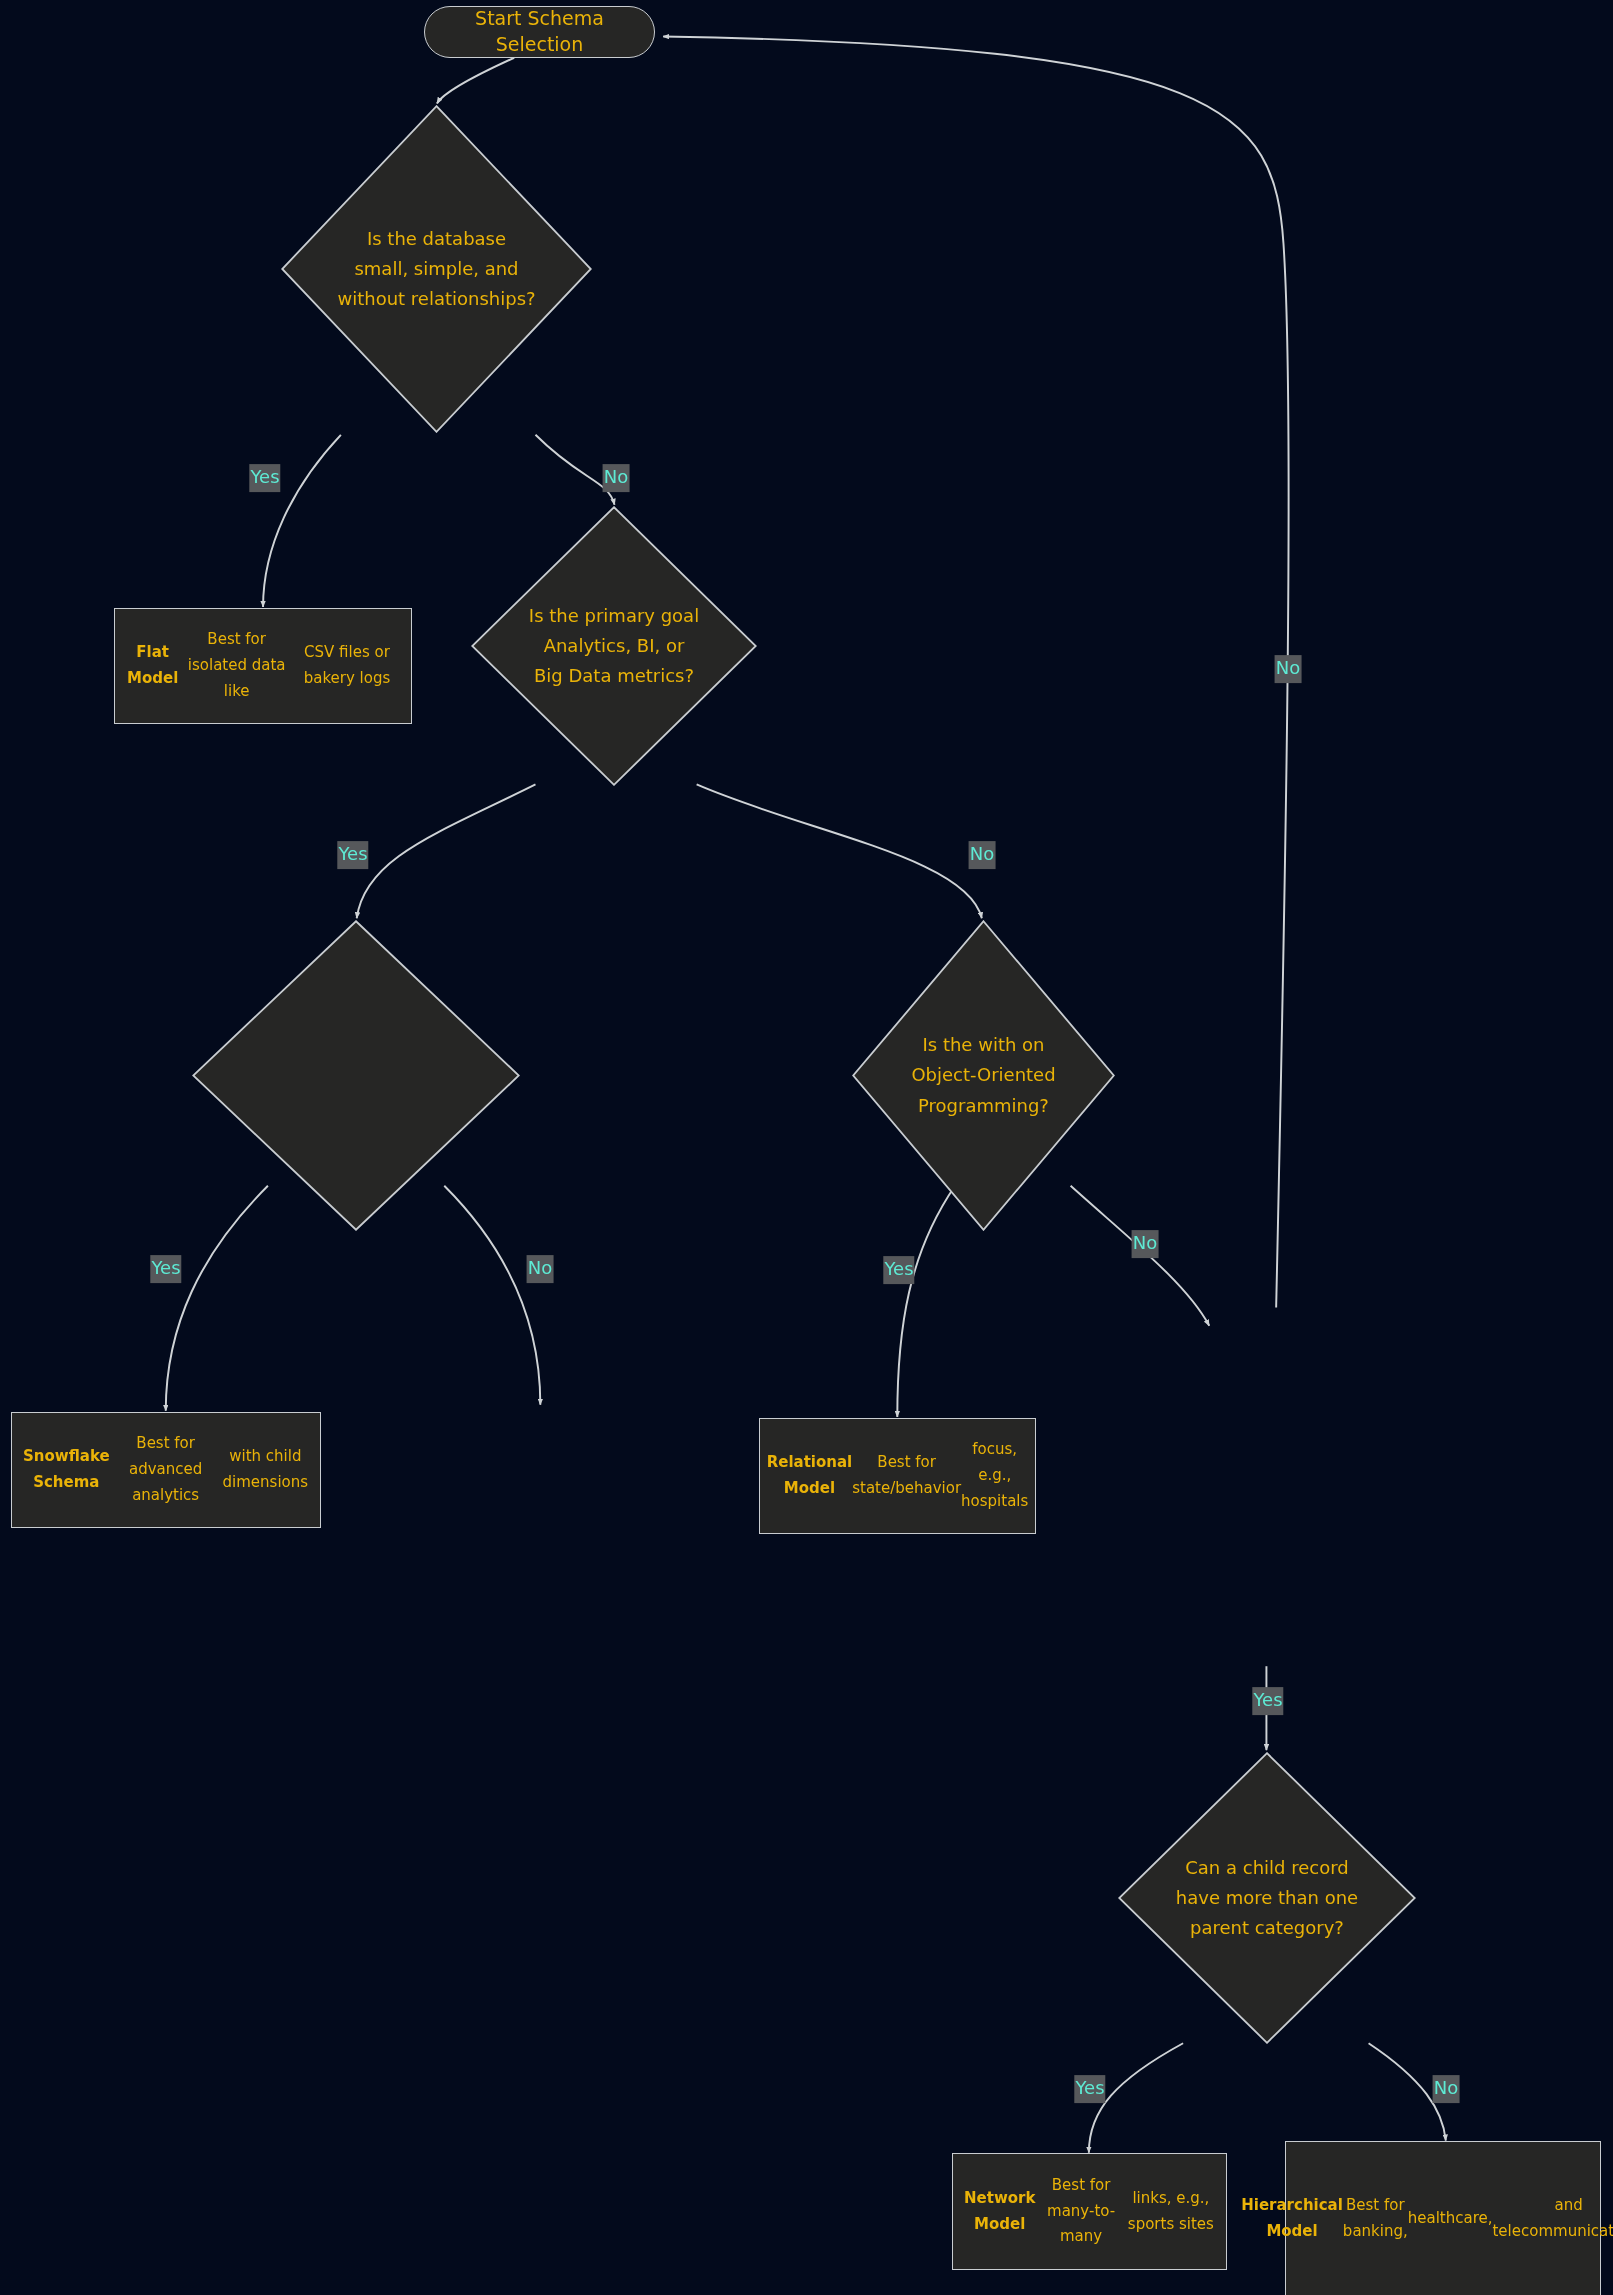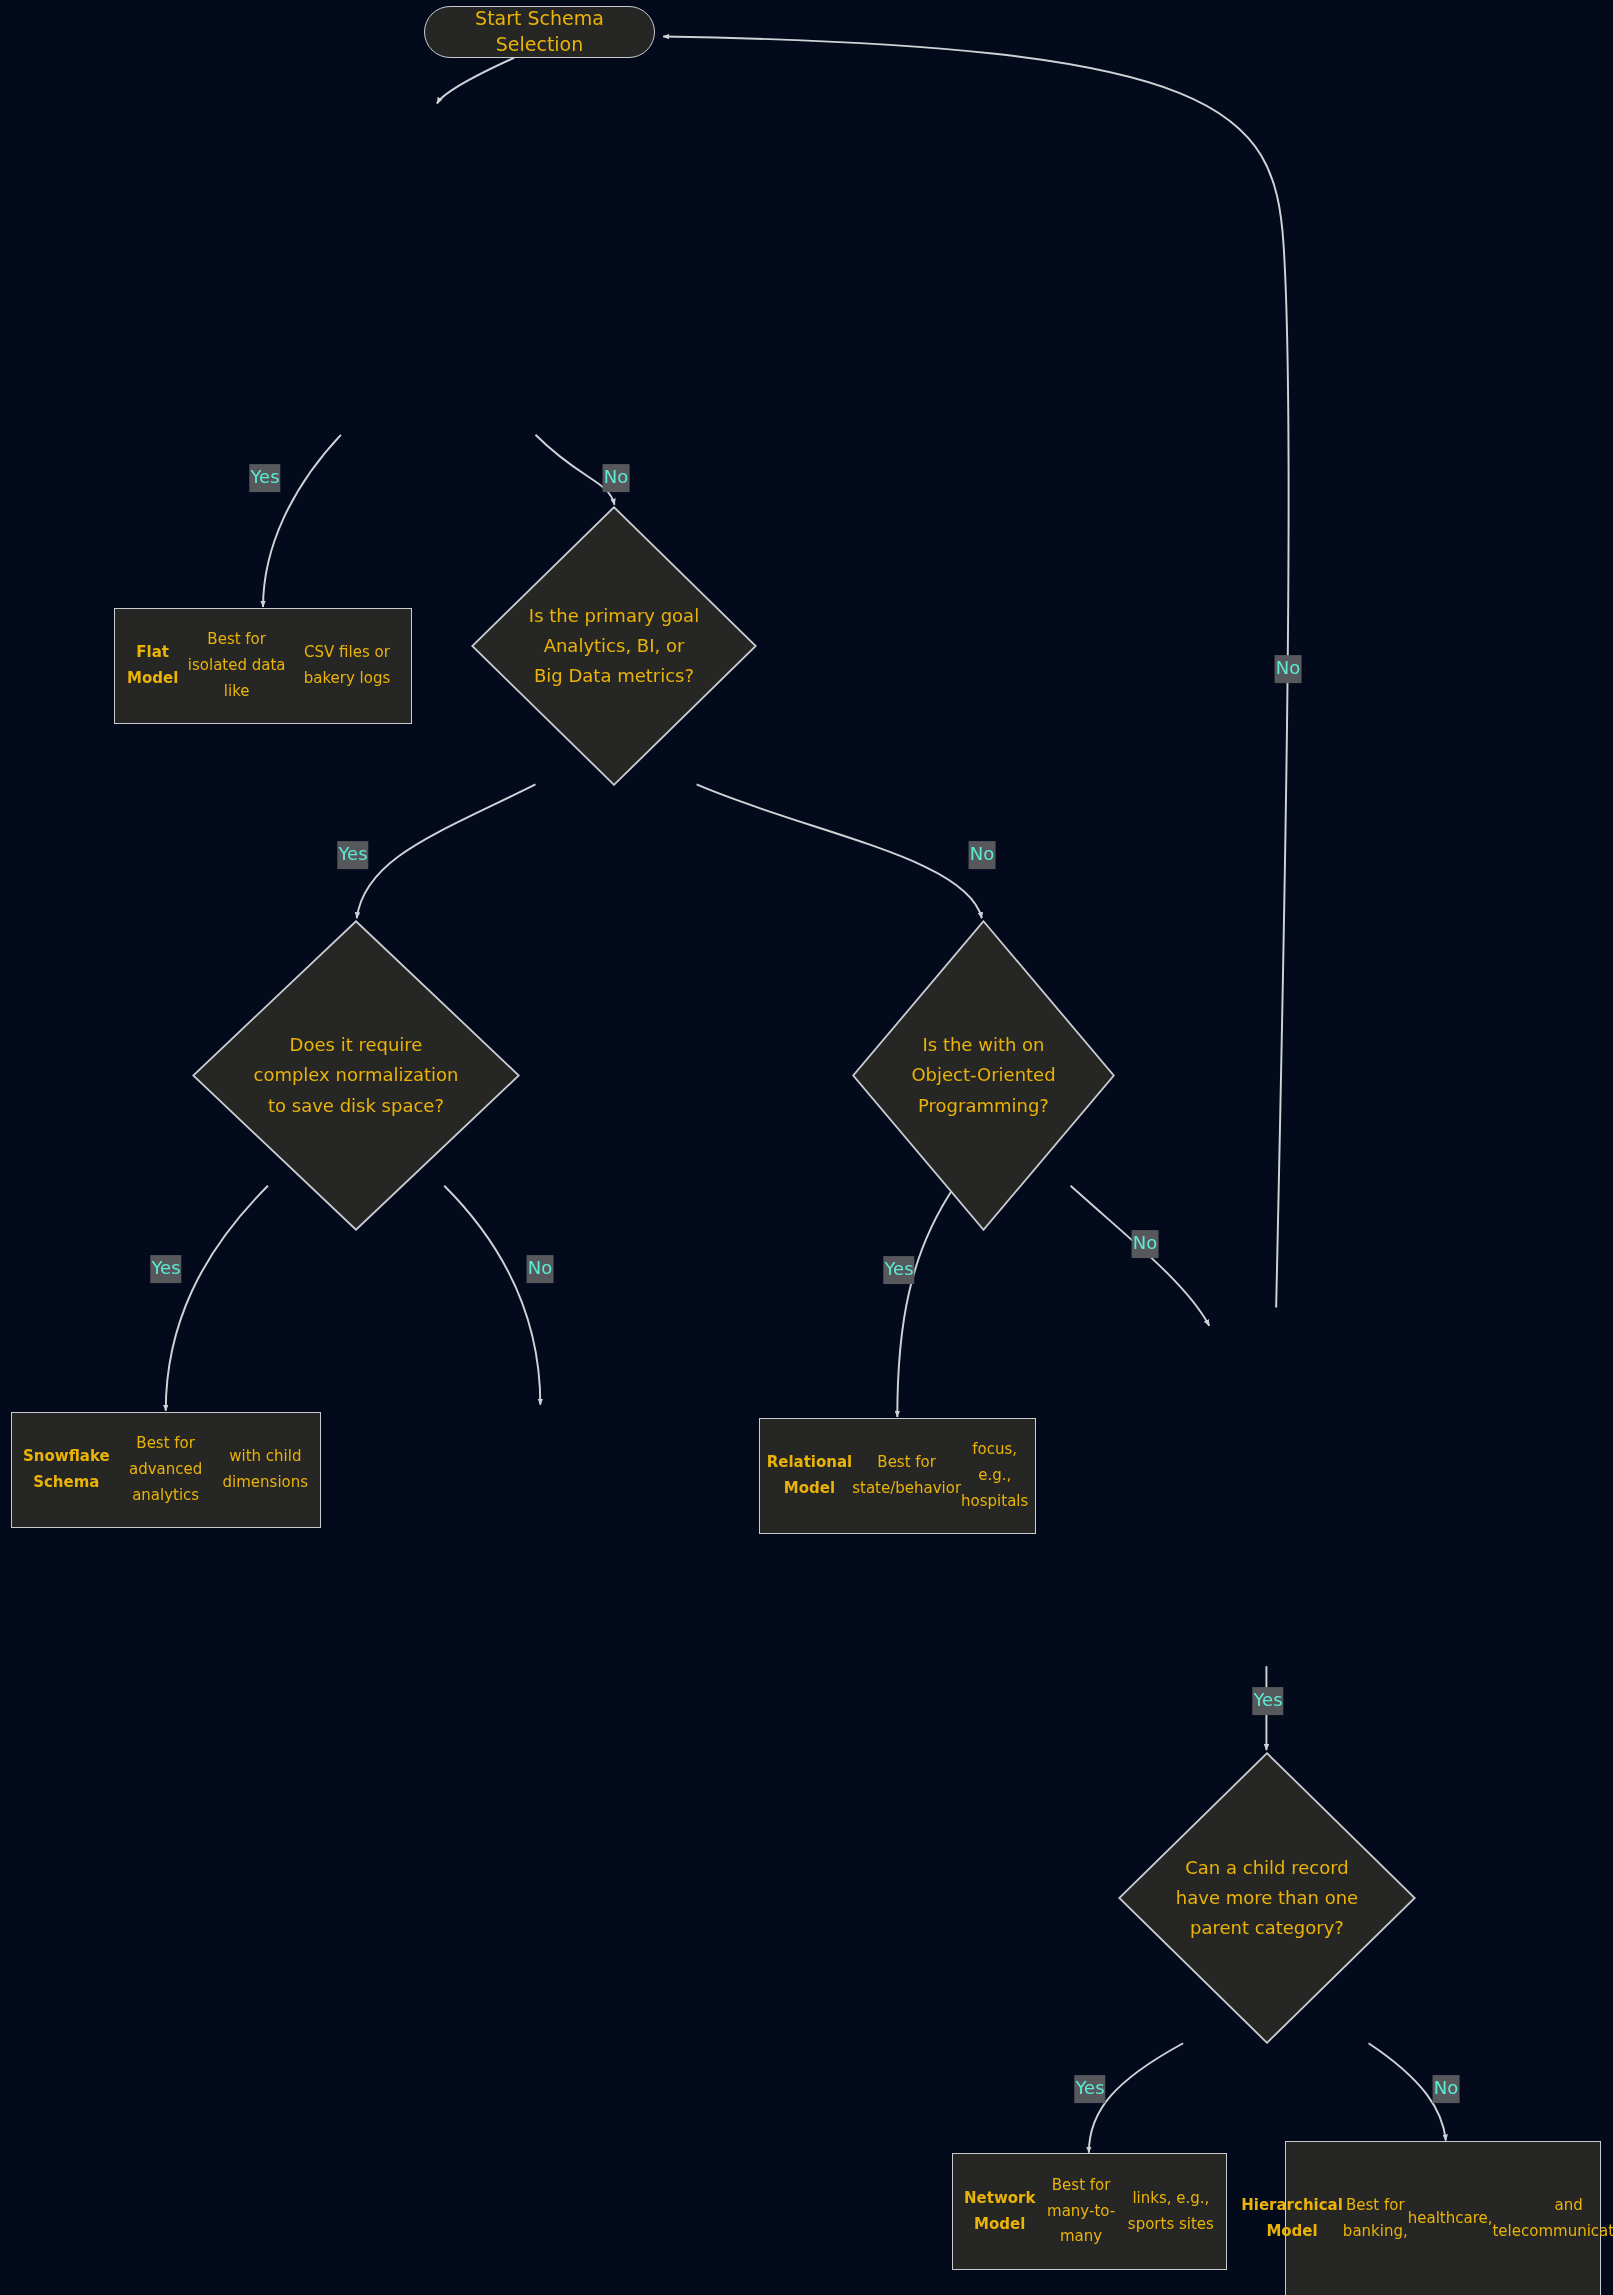--- a/index.html
+++ b/index.html
@@ -126,20 +126,30 @@
       <path d="M 1945,3360 C 1835,3420 1790,3470 1790,3540"></path>
 
       <path d="M 2250,3360 C 2340,3420 2372,3470 2377,3520"></path>
     </g>
   </svg>
 
   <div class="node stadium" style="left:424px; top:6px; width:231px; height:52px;">
     <span>Start Schema Selection</span>
   </div>
 
+  <div class="node diamond" style="left:281px; top:105px; width:311px; height:328px;">
+    <svg class="dshape" viewBox="0 0 512 540" preserveAspectRatio="none">
+      <polygon points="256,2 510,270 256,538 2,270" fill="#262625" stroke="#c9cdd1" stroke-width="3"></polygon>
+    </svg>
+    <div class="dlabel">
+      <div>Is the database</div>
+      <div>small, simple, and</div>
+      <div>without relationships?</div>
+    </div>
+  </div>
 
   <div class="node rect" style="left:114px; top:608px; width:298px; height:116px;">
     <div class="title">Flat Model</div>
     <div>Best for isolated data like</div>
     <div>CSV files or bakery logs</div>
   </div>
 
   <div class="node diamond" style="left:471px; top:506px; width:286px; height:280px;">
     <svg class="dshape" viewBox="0 0 470 460" preserveAspectRatio="none">
       <polygon points="235,2 468,230 235,458 2,230" fill="#262625" stroke="#c9cdd1" stroke-width="3"></polygon>
@@ -148,25 +158,20 @@
       <div>Is the primary goal</div>
       <div>Analytics, BI, or</div>
       <div>Big Data metrics?</div>
     </div>
   </div>
 
   <div class="node diamond" style="left:192px; top:920px; width:328px; height:311px;">
     <svg class="dshape" viewBox="0 0 540 512" preserveAspectRatio="none">
       <polygon points="270,2 538,256 270,510 2,256" fill="#262625" stroke="#c9cdd1" stroke-width="3"></polygon>
     </svg>
-    <div class="dlabel">
-      <div>Does it require</div>
-      <div>complex normalization</div>
-      <div>to save disk space?</div>
-    </div>
   </div>
 
   <div class="node diamond" style="left:852px; top:920px; width:263px; height:311px;">
     <svg class="dshape" viewBox="0 0 432 512" preserveAspectRatio="none">
       <polygon points="216,2 430,256 216,510 2,256" fill="#262625" stroke="#c9cdd1" stroke-width="3"></polygon>
     </svg>
     <div class="dlabel">
       <div>Is the with on</div>
       <div>Object-Oriented</div>
       <div>Programming?</div>

